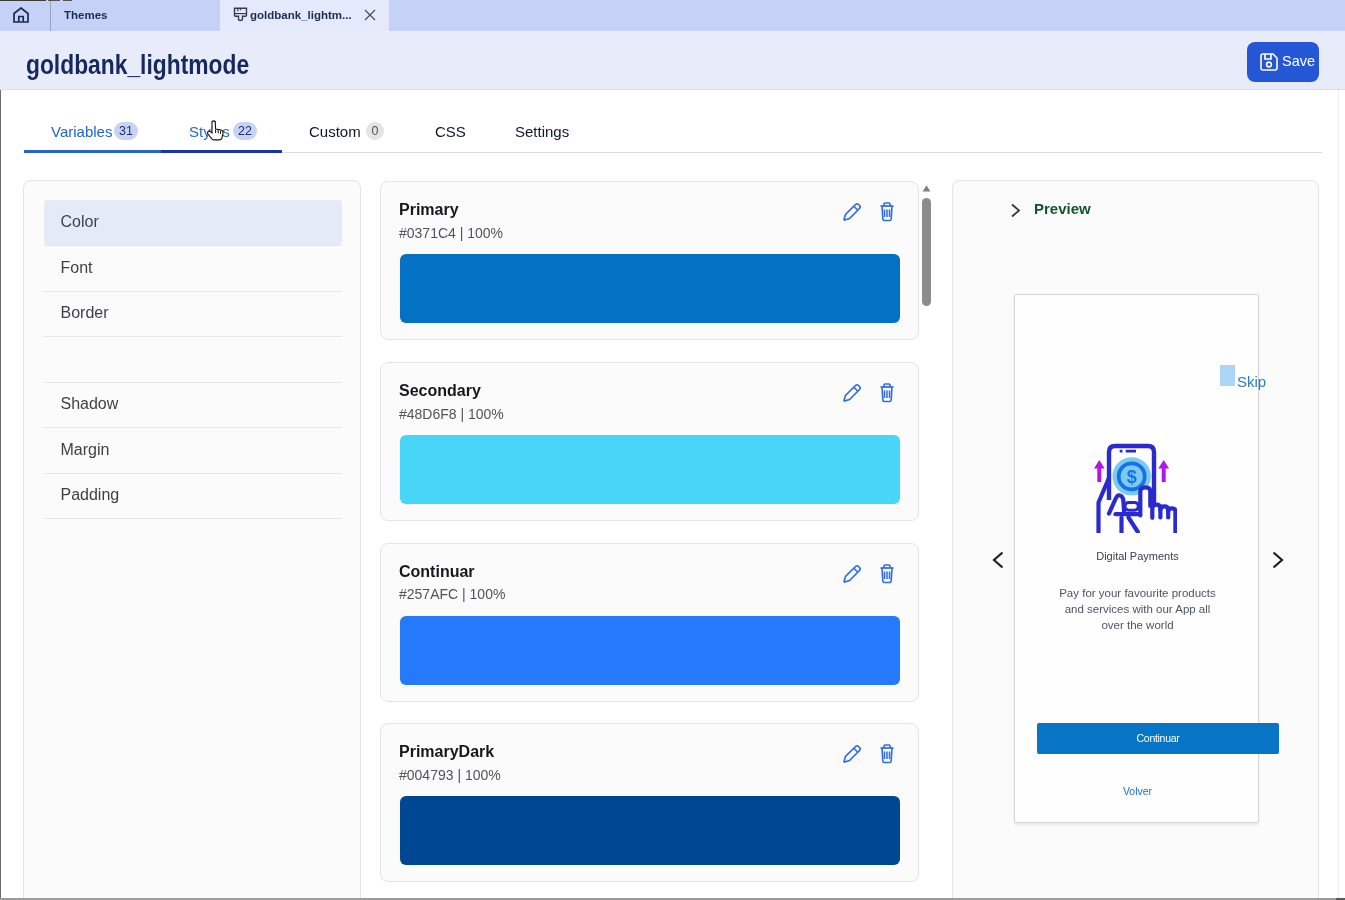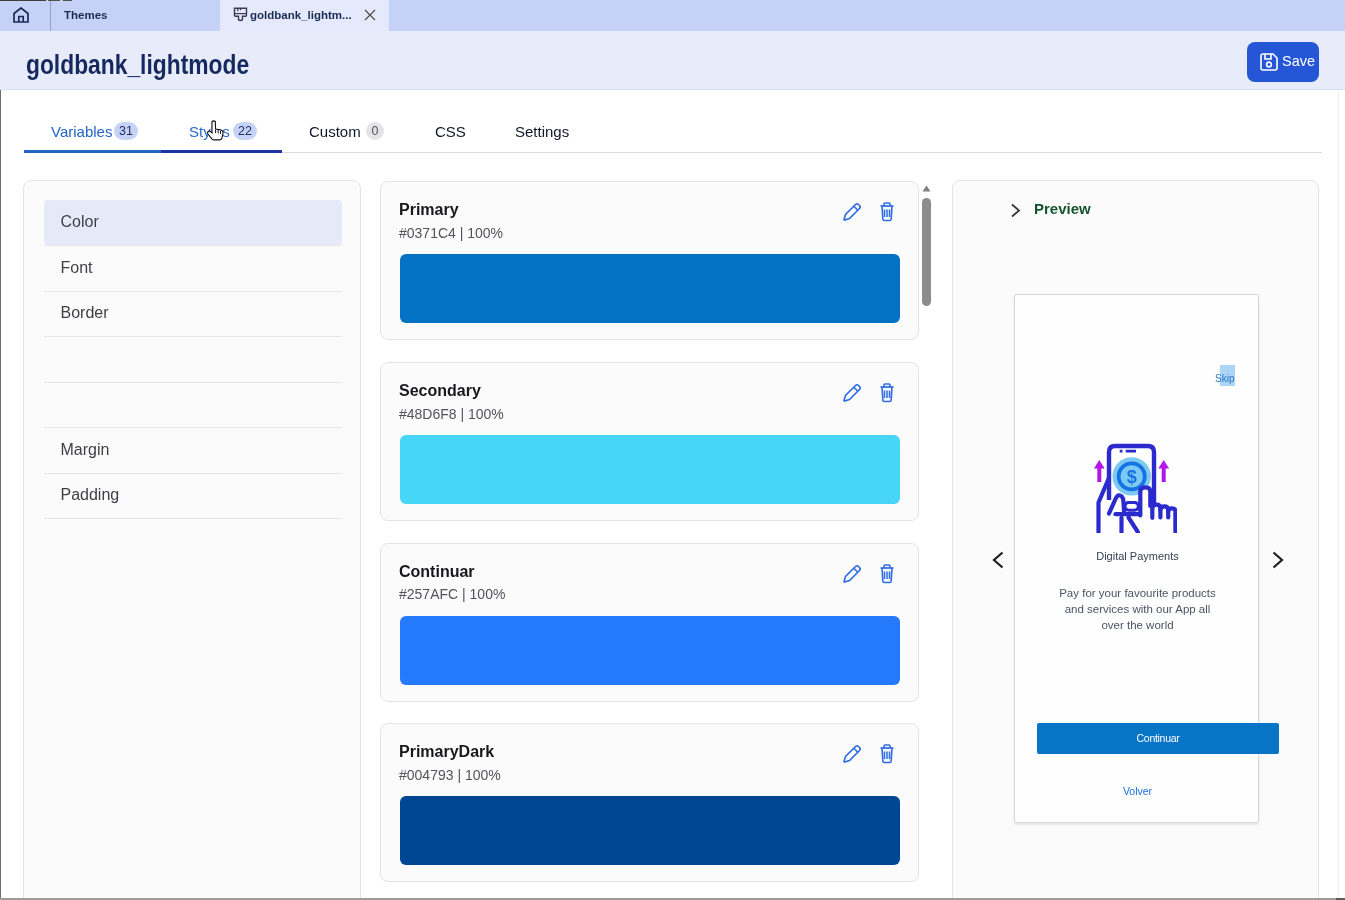--- a/index.html
+++ b/index.html
@@ -47,21 +47,21 @@
 
   
   #sb-arrow { left:922px; top:185px; }
   #sb-thumb { left:922px; top:198px; width:9px; height:108px; background:#8c8c8c; border-radius:4.5px; }
 
   
   #preview { left:952px; top:180px; width:367px; height:740px; }
   #pv-head { position:absolute; left:81px; top:19px; font-size:15px; font-weight:600; color:#14532d; }
   #phone { position:absolute; left:61px; top:113px; width:245px; height:529px; background:#fefefe; border:1px solid #d5d5da; border-radius:2px; box-shadow:0 2px 3px rgba(0,0,0,0.08); }
   #skipbox { position:absolute; left:205px; top:70px; width:15px; height:21px; background:#acd4f4; }
-  #skiptext { position:absolute; left:200px; top:78px; font-size:10px; color:#2b79ca; }
+  #skiptext { position:absolute; left:222px; top:78px; font-size:15px; color:#2b79ca; }
   #dp-title { position:absolute; left:0; top:254.5px; width:245px; text-align:center; font-size:11px; color:#374151; }
   #dp-para { position:absolute; left:0; top:290px; width:245px; text-align:center; font-size:11.5px; line-height:16px; color:#4b5563; }
   #btn-cont { position:absolute; left:22px; top:427.5px; width:242px; height:31px; background:#0774c6; border-radius:2px; color:#fff; font-size:10.5px; letter-spacing:-0.3px; font-weight:normal; text-align:center; line-height:31px; }
   #volver { position:absolute; left:0; top:489.5px; width:245px; text-align:center; font-size:10.5px; color:#1d6fe0; }
 
   
   #edge-left { left:0; top:90px; width:1px; height:810px; background:#6b6b6b; }
   #edge-bottom { left:0; top:898px; width:1345px; height:2px; background:#9b9b9b; }
   #edge-bottom-dark { left:1336px; top:898px; width:9px; height:2px; background:#5a5a5a; }
   #edge-right { left:1338px; top:90px; width:1px; height:808px; background:#ededf0; }
@@ -122,20 +122,21 @@
 </div>
 
 <div class="panel" id="sidebar">
   <div class="sideitem sel" style="top:19px">Color</div>
   <div class="sidediv" style="top:64px"></div>
   <div class="sideitem" style="top:64.5px">Font</div>
   <div class="sidediv" style="top:109.5px"></div>
   <div class="sideitem" style="top:110px">Border</div>
   <div class="sidediv" style="top:155px"></div>
   <div class="sidediv" style="top:200.5px"></div>
+  <div class="sideitem" style="top:201px">Shadow</div>
   <div class="sidediv" style="top:246px"></div>
   <div class="sideitem" style="top:246.5px">Margin</div>
   <div class="sidediv" style="top:291.5px"></div>
   <div class="sideitem" style="top:292px">Padding</div>
   <div class="sidediv" style="top:337px"></div>
 </div>
 
 <div class="card" style="top:181px">
   <div class="ctitle">Primary</div>
   <div class="csub">#0371C4 | 100%</div>

